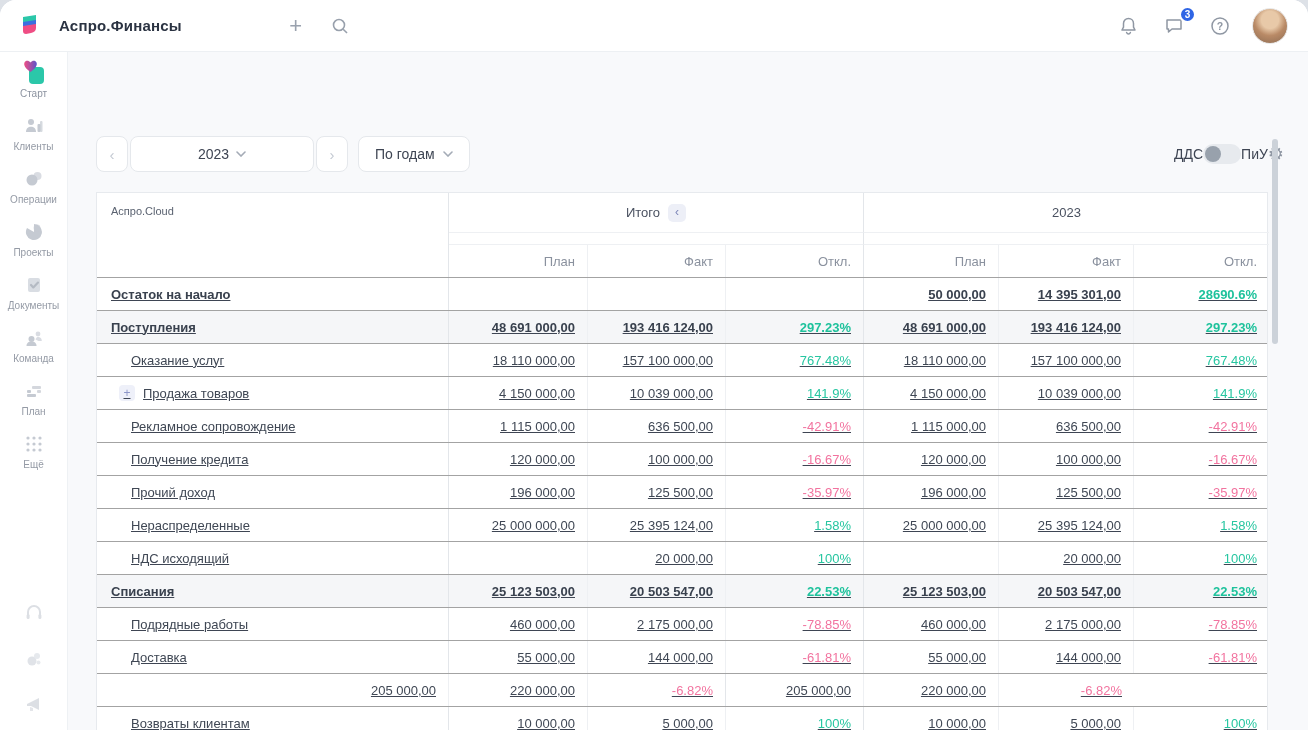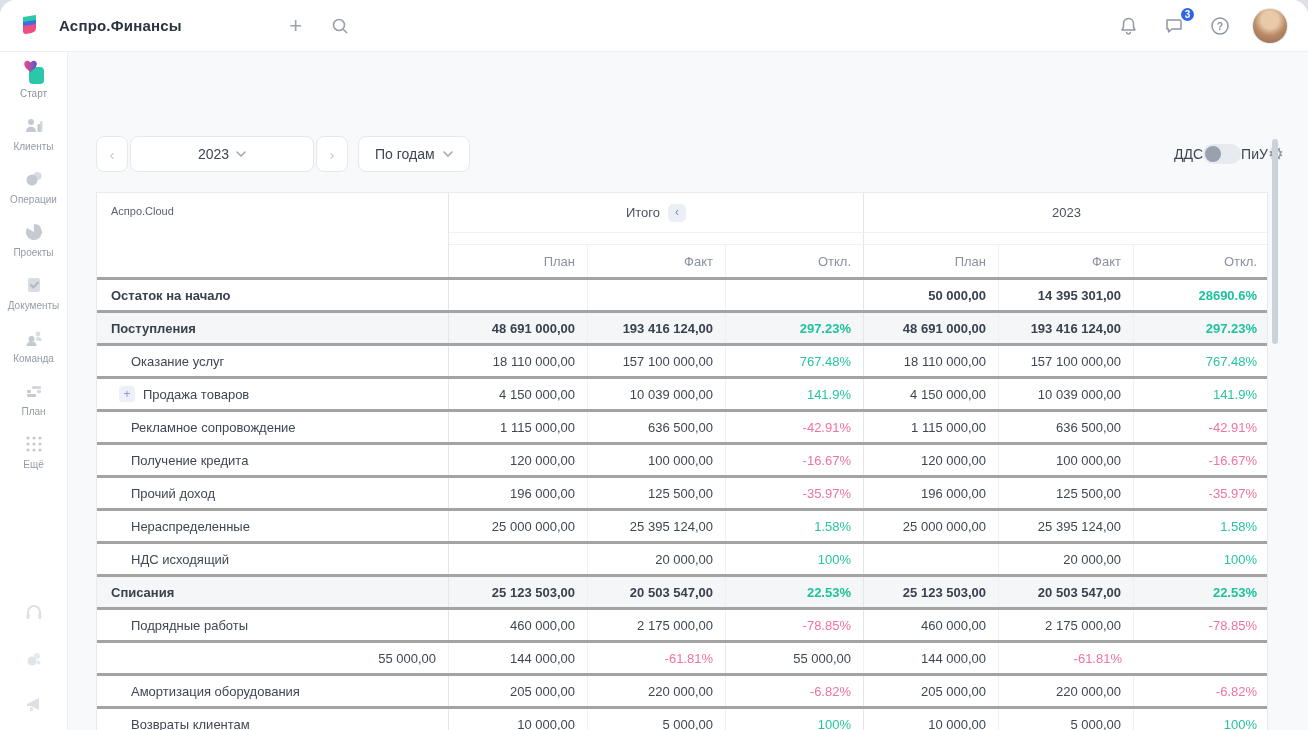--- a/index.html
+++ b/index.html
@@ -63,21 +63,21 @@
   .corner { grid-row:1 / 4; border-right:1px solid #e3e6ea; padding:12px 14px; color:#5a6270; font-size:11px; }
   .gcell { grid-column:span 3; grid-row:1; height:40px; display:flex; align-items:center; justify-content:center; gap:8px; color:#4a5160; border-bottom:1px solid #eef0f3; }
   .gcell.itogo { border-right:1px solid #e3e6ea; }
   .collapse-btn { width:18px; height:18px; border-radius:5px; background:#edeff7; color:#7d86b8; font-size:12px; display:flex; align-items:center; justify-content:center; cursor:pointer; padding-bottom:1px; }
   .spacer-c { grid-row:2; height:12px; border-bottom:1px solid #eef0f3; }
   .spacer-c.sdiv { border-right:1px solid #e3e6ea; }
   .hcell { grid-row:3; height:32px; display:flex; align-items:center; justify-content:flex-end; padding-right:12px; color:#8a919e; border-right:1px solid #eef0f3; }
   .hcell.last-itogo { border-right:1px solid #e3e6ea; }
   .hcell.last { border-right:none; }
 
-  .trow { display:grid; grid-template-columns:352px 139px 138px 138px 135px 135px 135px; border-top:3px solid #a3a3a3; height:33px; }
+  .trow { display:grid; grid-template-columns:352px 139px 138px 138px 135px 135px 135px; border-top:1px solid #a3a3a3; height:33px;text-decoration:underline; }
   .trow.section { background:#f5f6f8; }
   .td { display:flex; align-items:center; justify-content:flex-end; padding-right:12px; color:#3f4754; border-right:1px solid #eef0f3; white-space:nowrap; overflow:hidden; }
   .td.lbl-cell { justify-content:flex-start; padding-left:14px; padding-right:8px; border-right:1px solid #e3e6ea; }
   .td.lbl-cell.ind { padding-left:34px; }
   .td.last-itogo { border-right:1px solid #e3e6ea; }
   .td.last { border-right:none; }
   .trow.bold .td { font-weight:700; color:#39414e; }
   .pos { color:#27c6a1; }
   .neg { color:#f2739f; }
   .trow.bold .pos { color:#1ec29c; }
@@ -418,31 +418,31 @@
                 <span>Подрядные работы</span>
               </div>
               <div class="td">460 000,00</div>
               <div class="td">2 175 000,00</div>
               <div class="td last-itogo neg">-78.85%</div>
               <div class="td">460 000,00</div>
               <div class="td">2 175 000,00</div>
               <div class="td last neg">-78.85%</div>
             </div>
             <div class="trow">
+              <div class="td lbl-cell ind">
+                <span>Доставка</span>
+              </div>
               <div class="td">55 000,00</div>
               <div class="td">144 000,00</div>
               <div class="td last-itogo neg">-61.81%</div>
               <div class="td">55 000,00</div>
               <div class="td">144 000,00</div>
               <div class="td last neg">-61.81%</div>
             </div>
             <div class="trow">
-              <div class="td lbl-cell ind">
-                <span>Амортизация оборудования</span>
-              </div>
               <div class="td">205 000,00</div>
               <div class="td">220 000,00</div>
               <div class="td last-itogo neg">-6.82%</div>
               <div class="td">205 000,00</div>
               <div class="td">220 000,00</div>
               <div class="td last neg">-6.82%</div>
             </div>
             <div class="trow">
               <div class="td lbl-cell ind">
                 <span>Возвраты клиентам</span>

